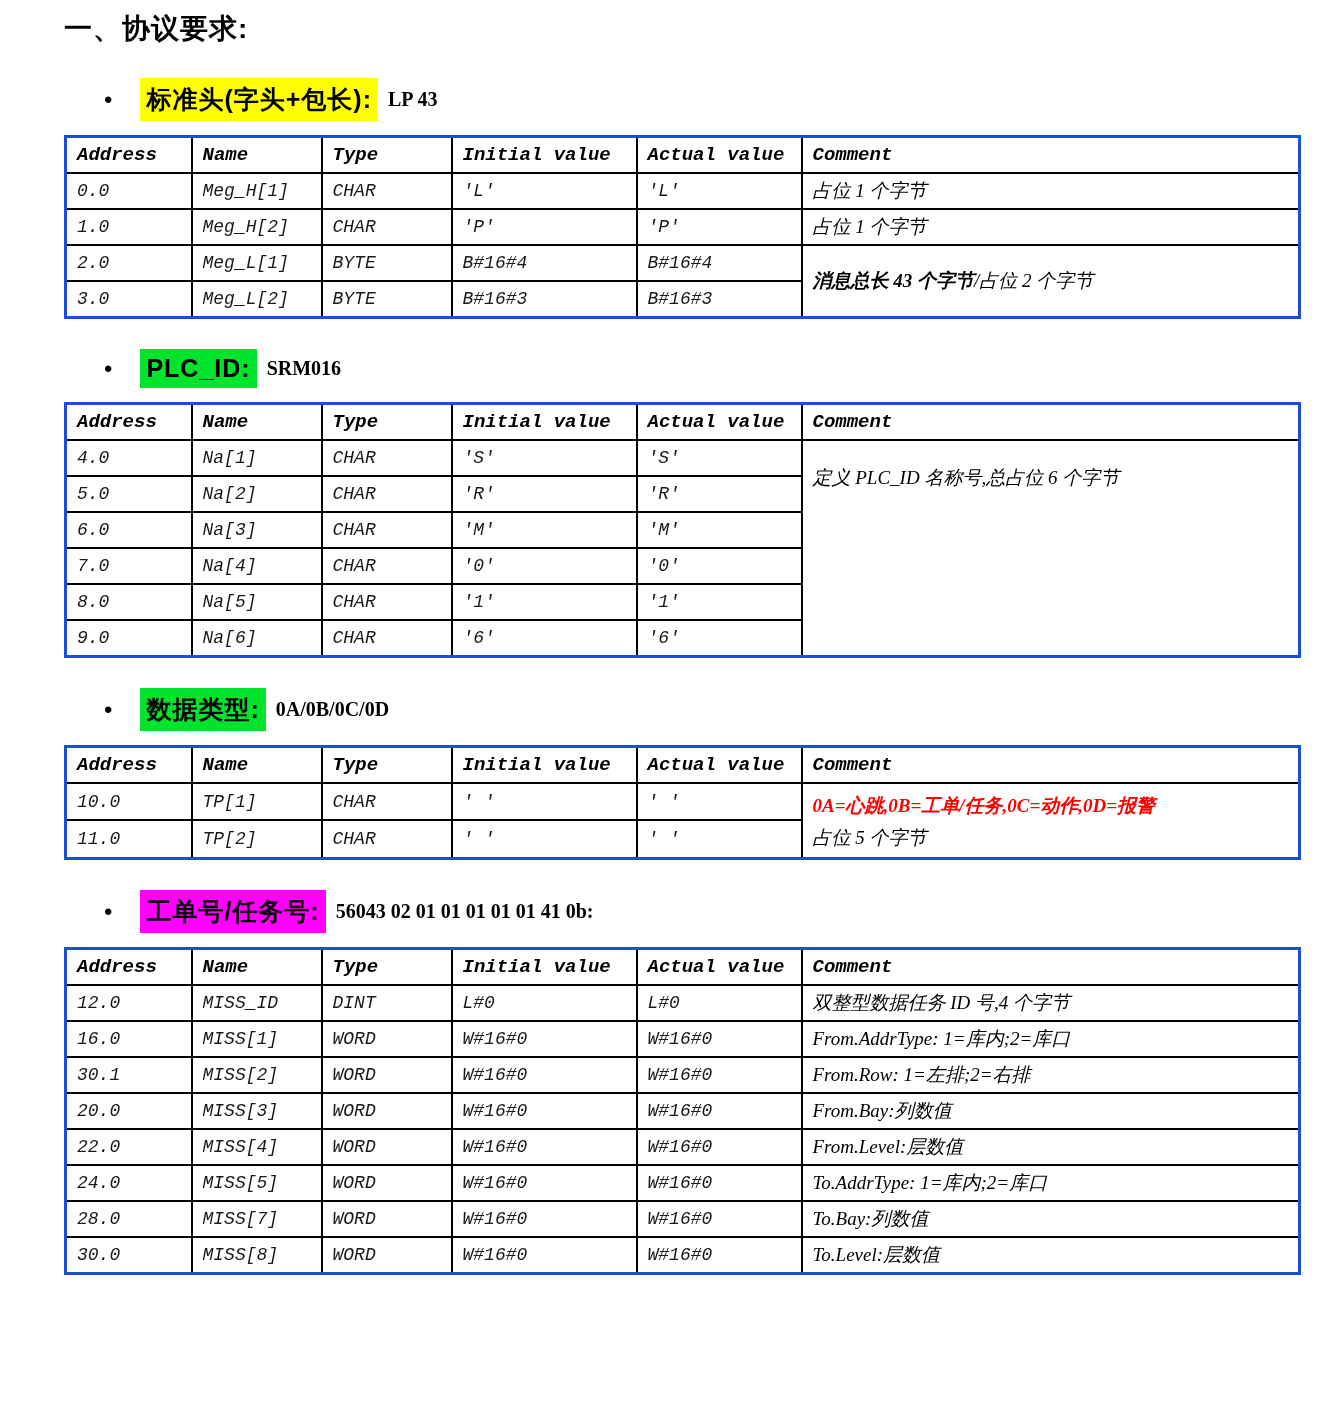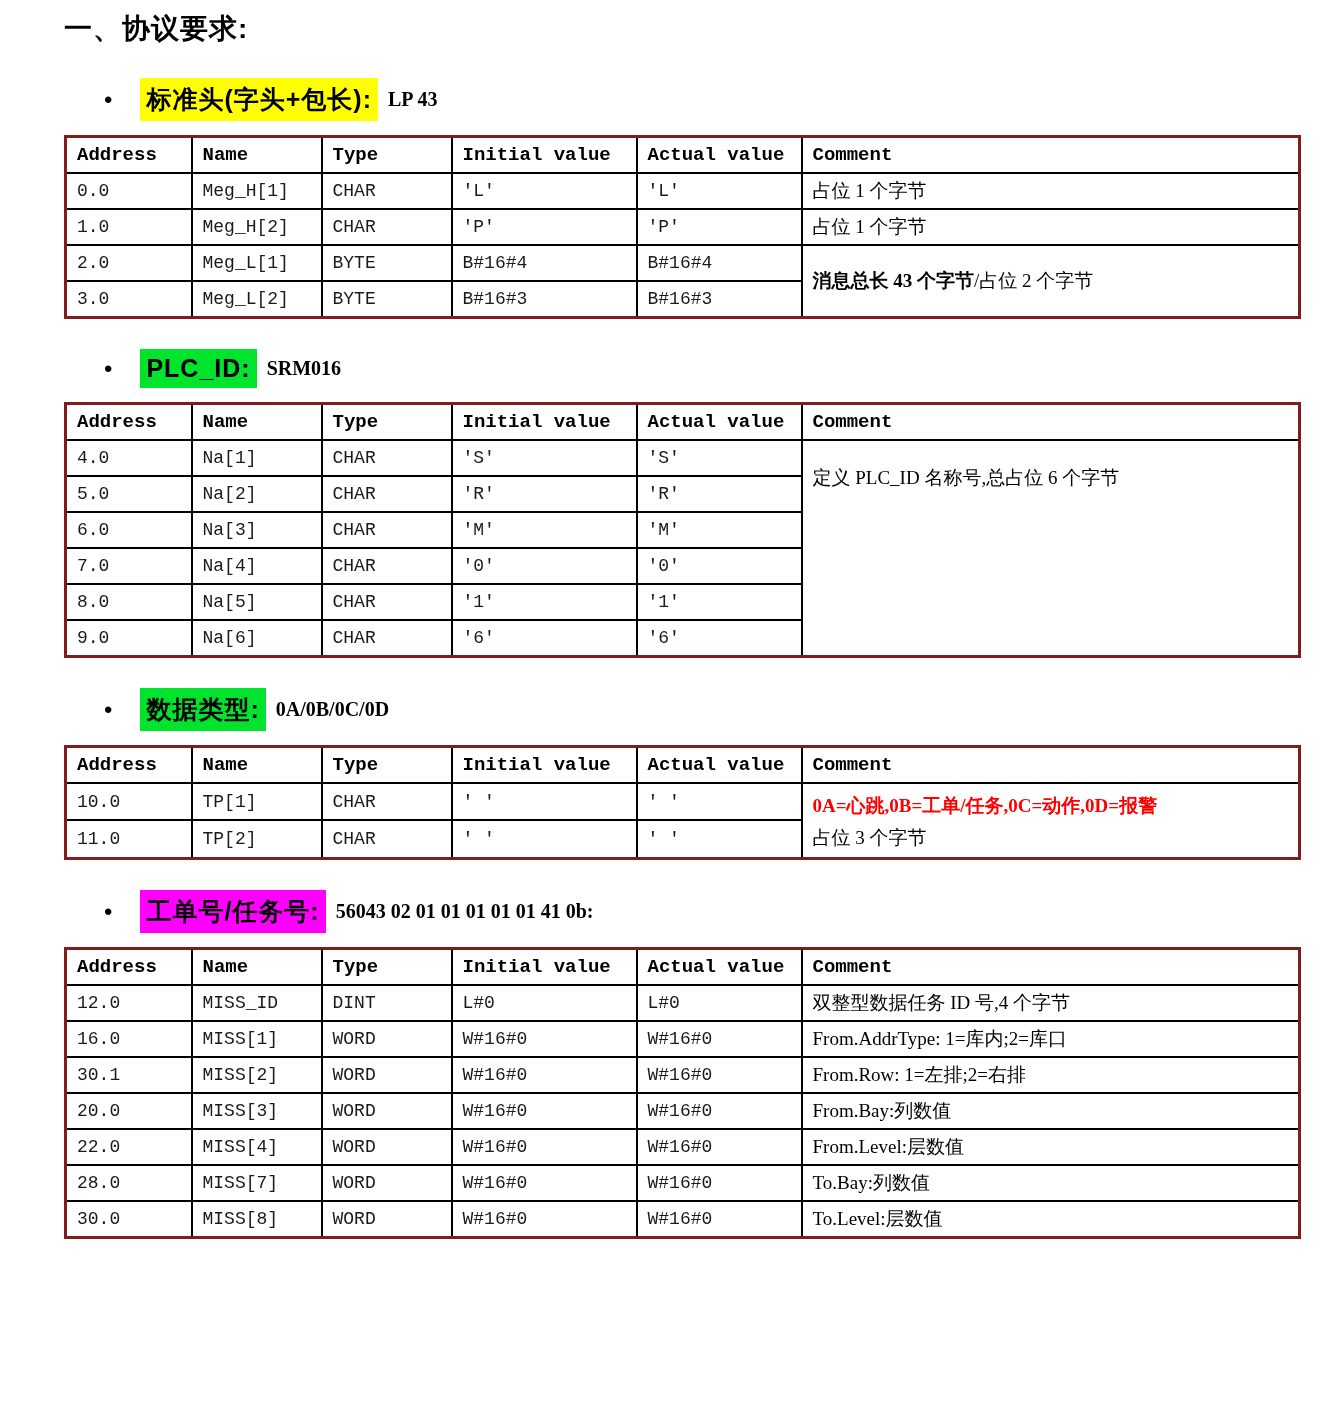--- a/index.html
+++ b/index.html
@@ -24,21 +24,21 @@
   .seg.none{background:transparent;}
 
   .bullet-line{display:flex;align-items:center;margin:26px 0 14px 40px;}
   .dot{font-size:24px;margin-right:28px;line-height:1;}
   .sec-heading{font-size:25px;font-weight:bold;padding:5px 6px;letter-spacing:1px;white-space:pre;}
   .hl-yellow{background:var(--hl-yellow);}
   .hl-green{background:var(--hl-green);}
   .hl-magenta{background:var(--hl-magenta);}
   .sec-value{font-size:20px;font-weight:bold;margin-left:10px;white-space:pre;font-family:Liberation Serif, serif;}
 
-  table{border-collapse:collapse;table-layout:fixed;width:1234px;border:3px solid #7f1d1d;margin:14px 0 30px 0;}
+  table{border-collapse:collapse;table-layout:fixed;width:1234px;border:3px solid #1d4ed8;margin:14px 0 30px 0;font-style:italic;}
   th,td{border:2px solid #000;padding:3px 10px;vertical-align:middle;overflow:hidden;}
   th{font-family:"Liberation Mono","DejaVu Sans Mono",monospace;font-size:19px;font-weight:bold;text-align:left;height:28px;white-space:pre;}
   td{height:28px;}
   td.mono{font-family:"Liberation Mono","DejaVu Sans Mono",monospace;font-size:18px;color:#1a1a1a;white-space:pre;}
   td.comment{font-family:"Liberation Serif","DejaVu Serif",serif;font-size:19px;}
   td.v-top{vertical-align:top;padding-top:24px;}
   td.v-top2{vertical-align:top;padding-top:6px;}
   .line{line-height:32px;white-space:nowrap;}
   .b{font-weight:bold;}
   .red{color:var(--red);font-weight:bold;}
@@ -214,21 +214,21 @@
         </thead>
       <tbody>
           <tr>
             <td class="mono">10.0</td>
             <td class="mono">TP[1]</td>
             <td class="mono">CHAR</td>
             <td class="mono">' '</td>
             <td class="mono">' '</td>
             <td class="comment v-top2" rowspan="2">
               <div class="line"><span class="red">0A=心跳,0B=工单/任务,0C=动作,0D=报警</span></div>
-              <div class="line"><span>占位 3 个字节</span></div>
+              <div class="line"><span>占位 5 个字节</span></div>
             </td>
           </tr>
           <tr>
             <td class="mono">11.0</td>
             <td class="mono">TP[2]</td>
             <td class="mono">CHAR</td>
             <td class="mono">' '</td>
             <td class="mono">' '</td>
           </tr>
         </tbody>
@@ -295,20 +295,28 @@
           </tr>
           <tr>
             <td class="mono">22.0</td>
             <td class="mono">MISS[4]</td>
             <td class="mono">WORD</td>
             <td class="mono">W#16#0</td>
             <td class="mono">W#16#0</td>
             <td class="comment">From.Level:层数值</td>
           </tr>
           <tr>
+            <td class="mono">24.0</td>
+            <td class="mono">MISS[5]</td>
+            <td class="mono">WORD</td>
+            <td class="mono">W#16#0</td>
+            <td class="mono">W#16#0</td>
+            <td class="comment">To.AddrType: 1=库内;2=库口</td>
+          </tr>
+          <tr>
             <td class="mono">28.0</td>
             <td class="mono">MISS[7]</td>
             <td class="mono">WORD</td>
             <td class="mono">W#16#0</td>
             <td class="mono">W#16#0</td>
             <td class="comment">To.Bay:列数值</td>
           </tr>
           <tr>
             <td class="mono">30.0</td>
             <td class="mono">MISS[8]</td>

